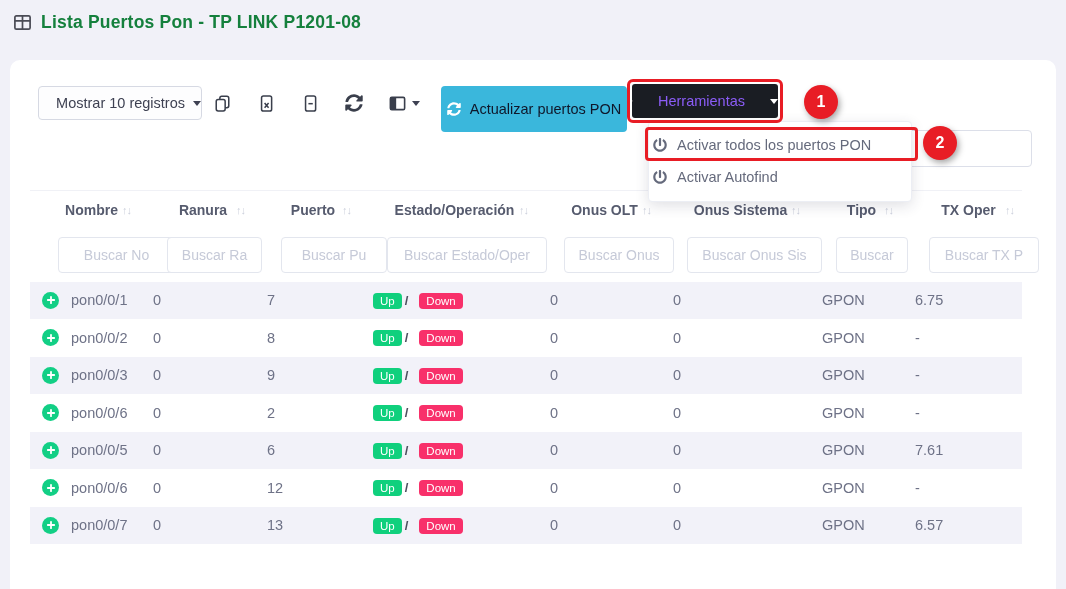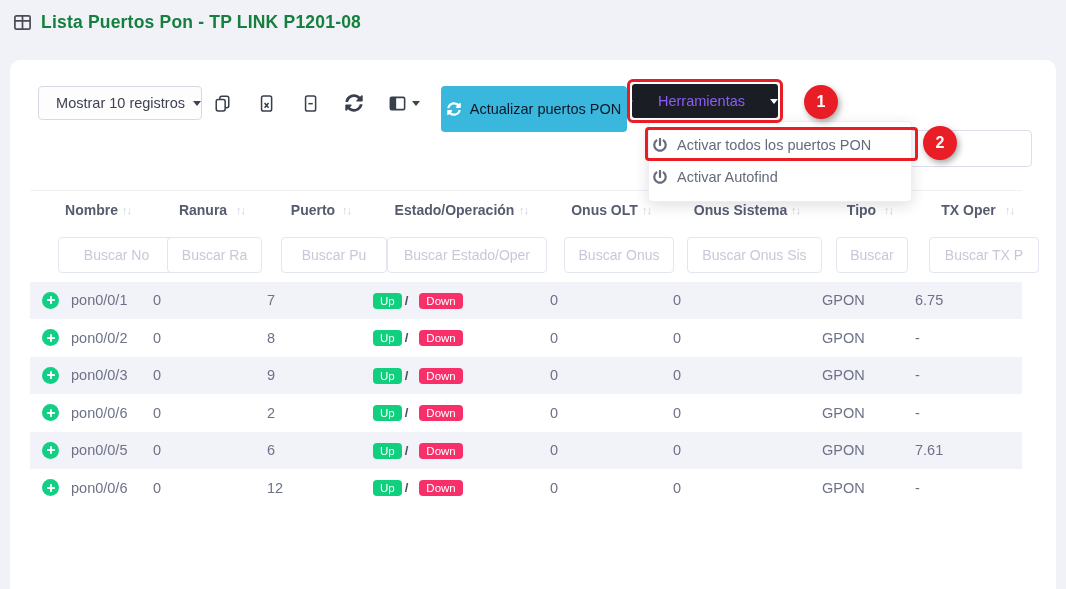--- a/index.html
+++ b/index.html
@@ -309,15 +309,34 @@
     <td>0</td>
     <td>12</td>
     <td>
       <span class="badge up">Up</span><span class="sep">/</span><span class="badge down">Down</span>
     </td>
     <td>0</td>
     <td>0</td>
     <td>GPON</td>
     <td>-</td>
   </tr>
+        <tr class="odd">
+    <td class="namecell">
+      <span class="plus">
+        <svg width="10" height="10" viewBox="0 0 10 10">
+                <path d="M5 1.8 V8.2 M1.8 5 H8.2" stroke="#fff" stroke-width="1.8" stroke-linecap="round"></path>
+              </svg>
+      </span>
+      <span>pon0/0/7</span>
+    </td>
+    <td>0</td>
+    <td>13</td>
+    <td>
+      <span class="badge up">Up</span><span class="sep">/</span><span class="badge down">Down</span>
+    </td>
+    <td>0</td>
+    <td>0</td>
+    <td>GPON</td>
+    <td>6.57</td>
+  </tr>
       </tbody>
   </table>
 </div>
 
 </body></html>

